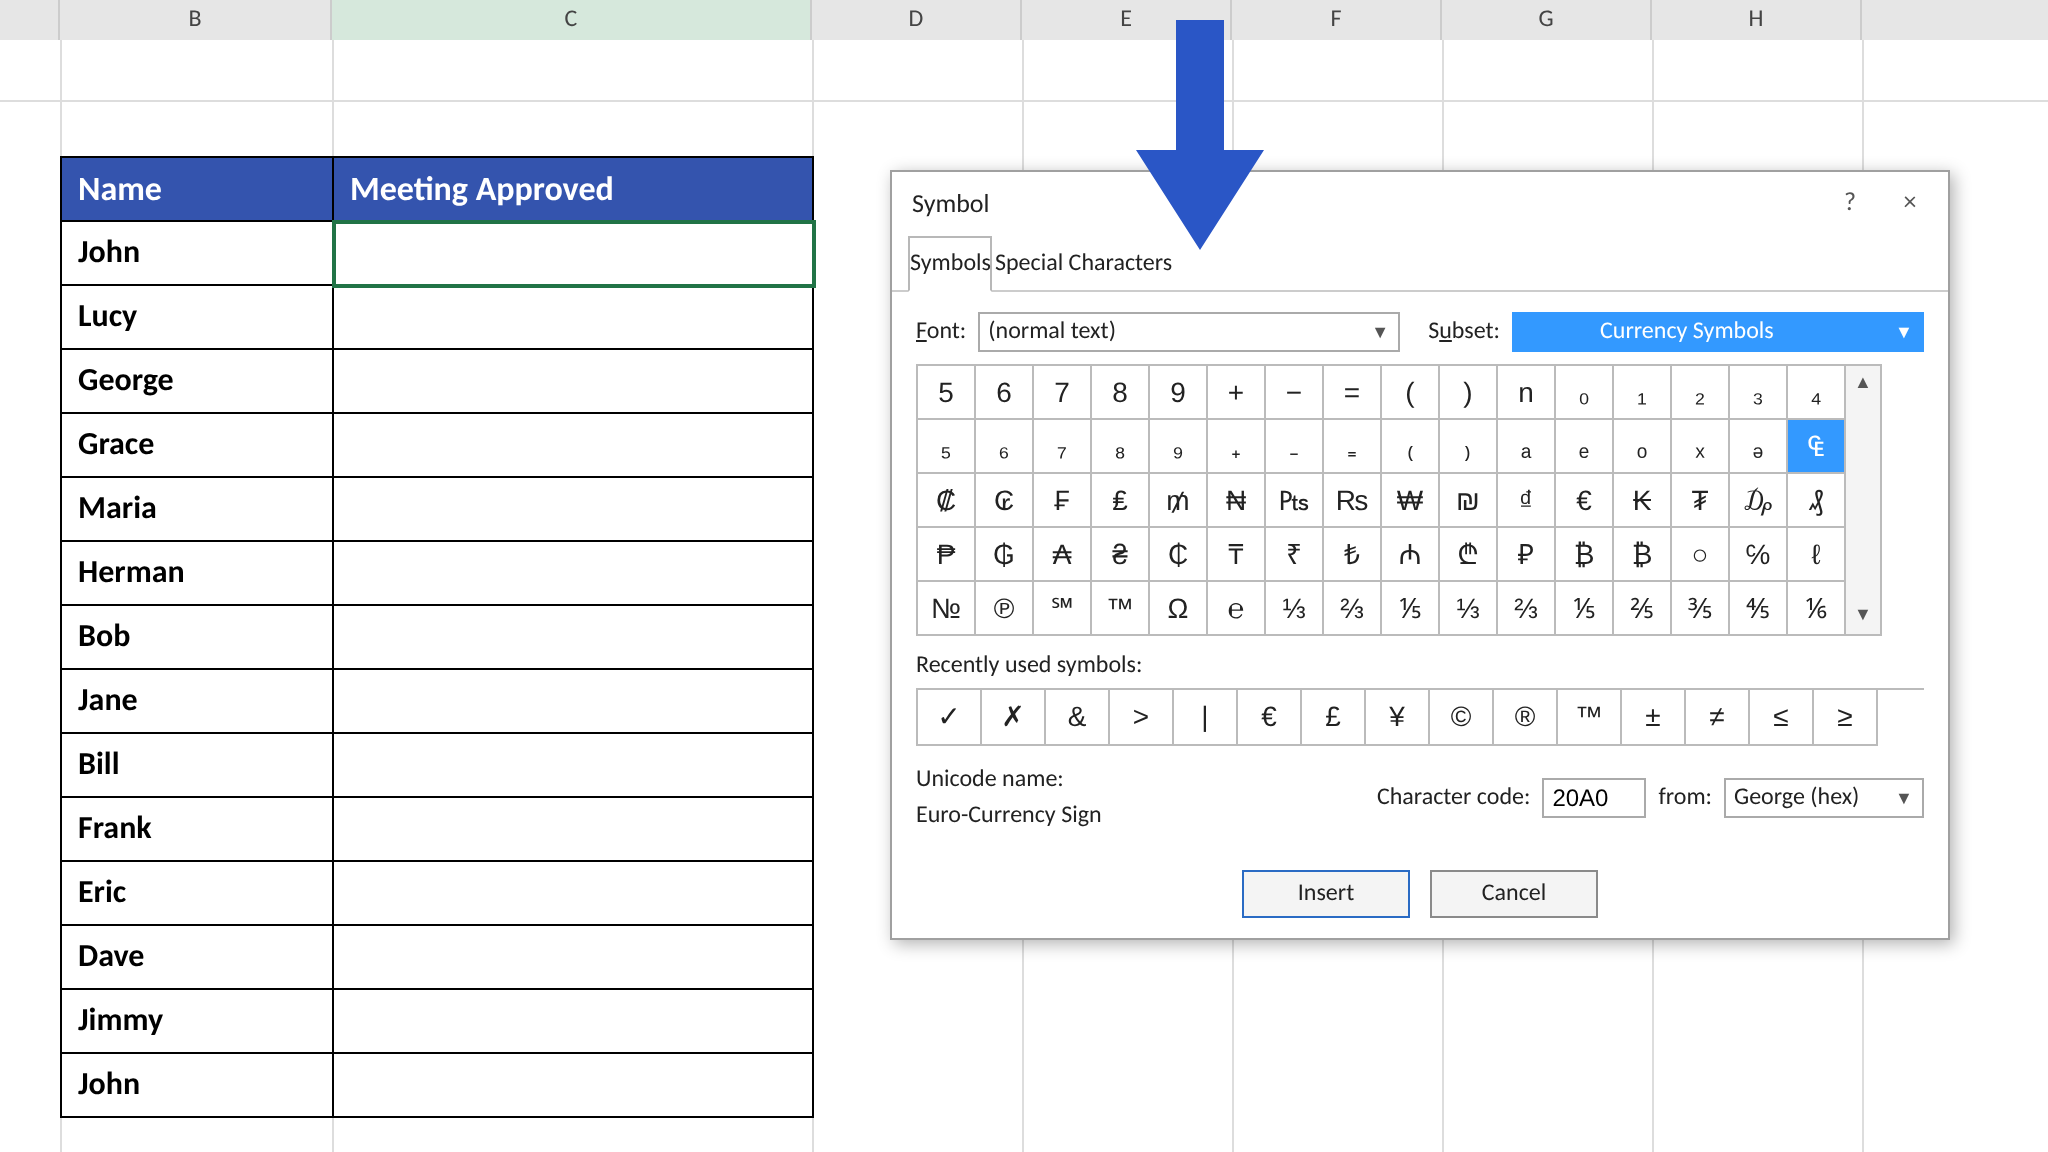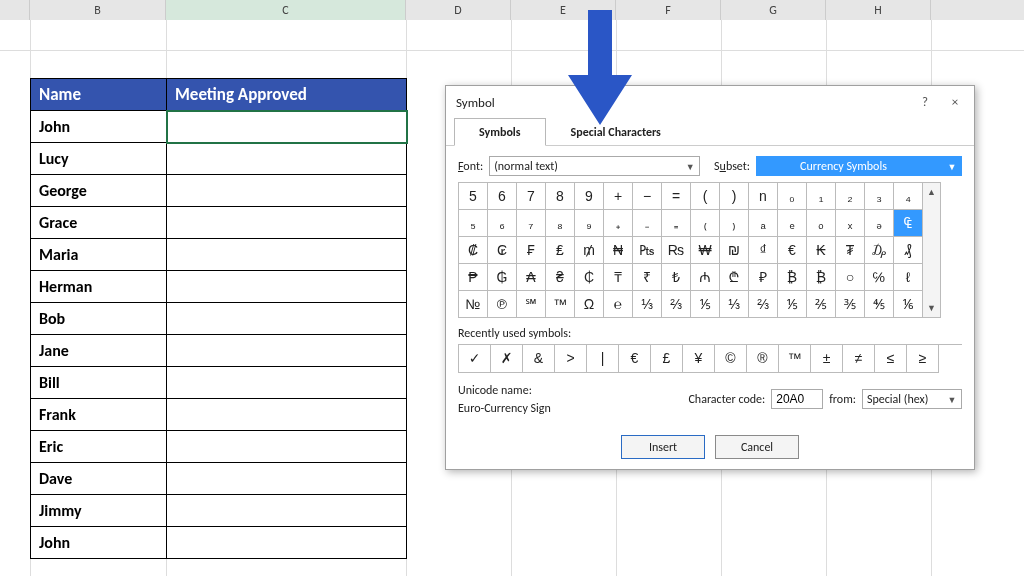--- a/index.html
+++ b/index.html
@@ -93,24 +93,23 @@
       text-align: center;
       line-height: 20px;
       font-size: 13px;
       color: #555;
     }
     .tabs {
       display: flex;
       padding: 0 8px;
     }
     .tab {
-      padding: 6px 24px;
+      padding: 6px 0;
       font-size: 12px;
       border: 1px solid transparent;
-      font-weight: bold;
     }
     .tab.active {
       border: 1px solid #b8b8b8;
       border-bottom-color: #fff;
       background: #fff;
     }
     .dlg-body {
       border-top: 1px solid #ccc;
       padding: 10px 12px;
       margin-top: -1px;
@@ -436,21 +435,21 @@
     <div class="info-row">
       <div class="info-left">
         <span>Unicode name:</span>
         <span class="uname">Euro-Currency Sign</span>
       </div>
       <div class="info-right">
         <label><span class="underline">C</span>haracter code:</label>
         <input class="code-box" value="20A0" style="">
         <label>fro<span class="underline">m</span>:</label>
         <div class="combo from-combo">
-          <span>Special (hex)</span>
+          <span>George (hex)</span>
           <span style="flex:1"></span>
           <span class="arrow">▼</span>
         </div>
       </div>
     </div>
   </div>
   <div class="dlg-footer">
     <div class="btn primary">Insert</div>
     <div class="btn">Cancel</div>
   </div>

